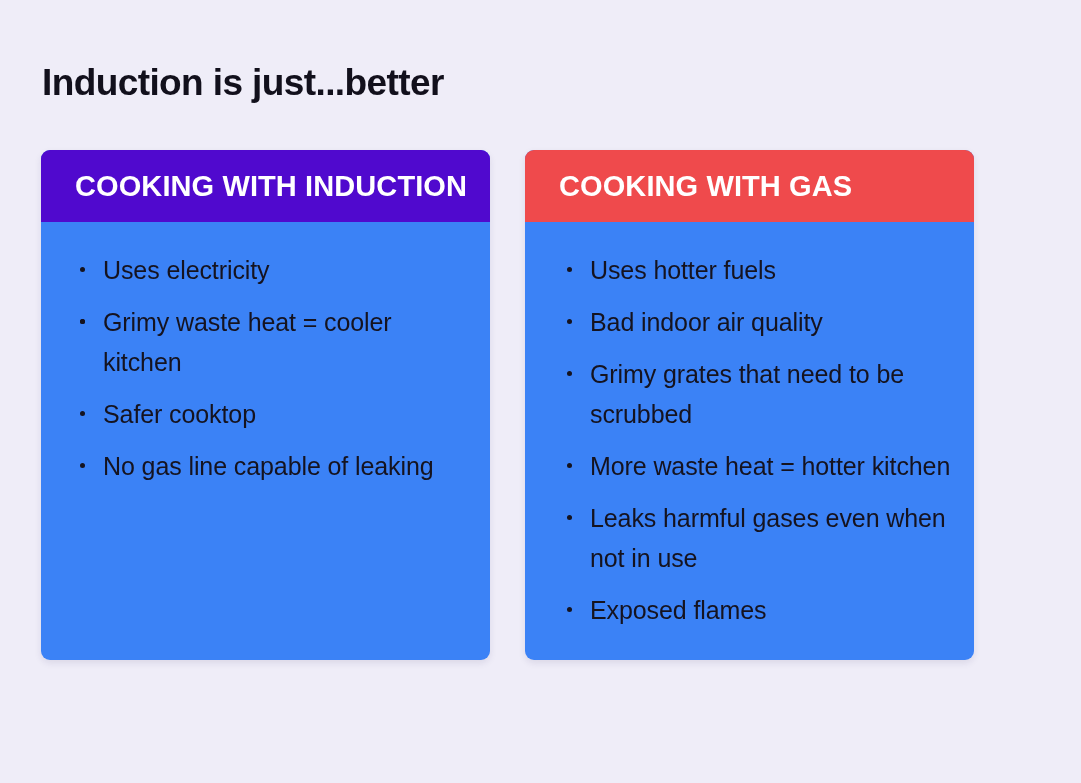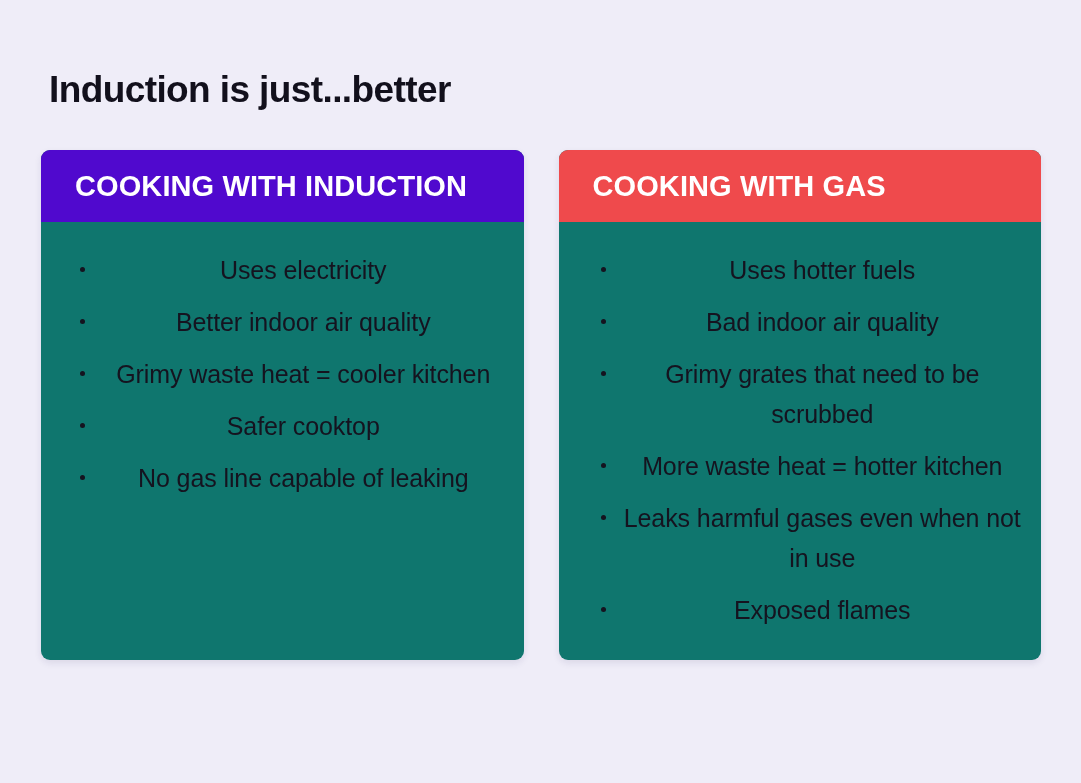--- a/index.html
+++ b/index.html
@@ -21,47 +21,46 @@
     position: relative;
     width: 1081px;
     height: 783px;
     box-sizing: border-box;
   }
 
   .page-title {
     position: absolute;
     left: 42px;
     top: 60px;
-    margin: 7px;
+    margin: 0;
     font-size: 37px;
     line-height: 46px;
     font-weight: 700;
     letter-spacing: -0.6px;
     color: #12101c;
     white-space: nowrap;
   }
 
   .cards {
     position: absolute;
     left: 41px;
     top: 150px;
     width: 1000px;
     display: flex;
     gap: 35px;
   }
 
   .card {
-    width: 483px;
-    background: #0f766e;
+    width: 449px;
+    background: #3b82f6;
     border-radius: 9px;
     box-shadow: 0 3px 7px rgba(42, 30, 90, 0.10);
     overflow: hidden;
     display: flex;
     flex-direction: column;
-    text-align: center;
   }
 
   .card-header {
     height: 72px;
     box-sizing: border-box;
     display: flex;
     align-items: center;
     padding: 0 20px 0 34px;
   }
 
@@ -136,21 +135,20 @@
         <span class="card-header-title">COOKING WITH INDUCTION</span>
       </div>
       <div class="card-body">
         <ul class="bullet-list">
           <li class="bullet-item">
             <span class="bullet-dot"></span>
             <span>Uses electricity</span>
           </li>
           <li class="bullet-item">
             <span class="bullet-dot"></span>
-            <span>Better indoor air quality</span>
           </li>
           <li class="bullet-item">
             <span class="bullet-dot"></span>
             <span>Grimy waste heat = cooler kitchen</span>
           </li>
           <li class="bullet-item">
             <span class="bullet-dot"></span>
             <span>Safer cooktop</span>
           </li>
           <li class="bullet-item">

